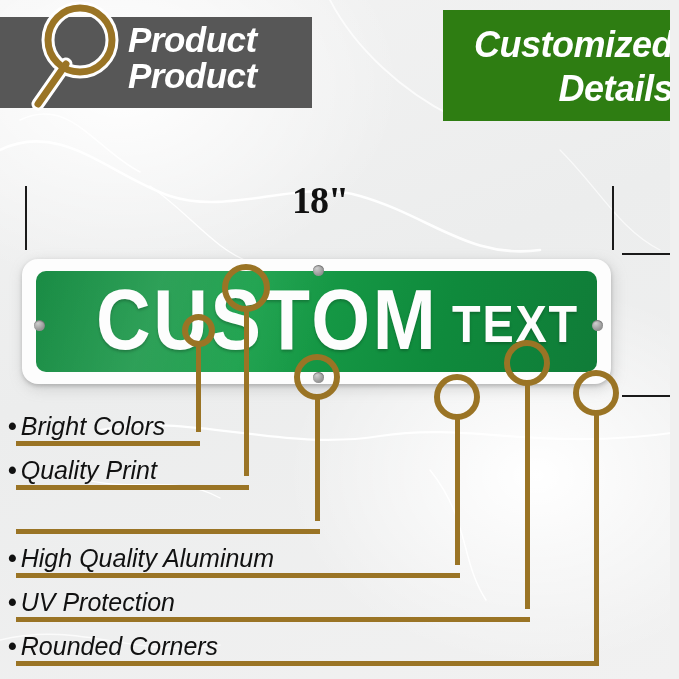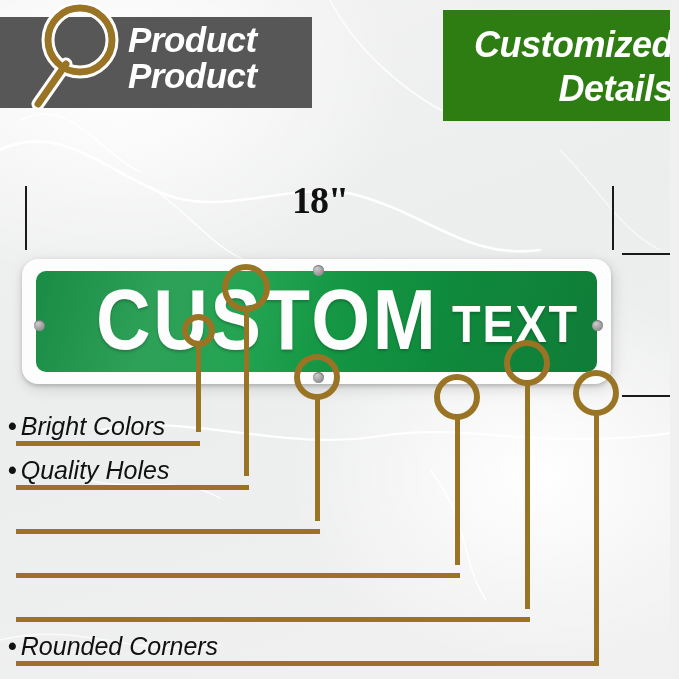--- a/index.html
+++ b/index.html
@@ -190,28 +190,34 @@
   <div class="lead lead-v" style="left:455px;top:418px;height:147px;"></div>
   <div class="lead lead-v" style="left:525px;top:384px;height:225px;"></div>
   <div class="lead lead-v" style="left:594px;top:414px;height:249px;"></div>
 
   <div class="feat" style="top:412px;">
     <span class="bullet">•</span><span>Bright Colors</span>
   </div>
   <div class="feat-underline" style="top:441px;width:184px;"></div>
 
   <div class="feat" style="top:456px;">
-    <span class="bullet">•</span><span>Quality Holes</span>
+    <span class="bullet">•</span><span>Quality Print</span>
   </div>
   <div class="feat-underline" style="top:485px;width:233px;"></div>
 
   <div class="feat-underline" style="top:529px;width:304px;"></div>
 
+  <div class="feat" style="top:544px;">
+    <span class="bullet">•</span><span>High Quality Aluminum</span>
+  </div>
   <div class="feat-underline" style="top:573px;width:444px;"></div>
 
+  <div class="feat" style="top:588px;">
+    <span class="bullet">•</span><span>UV Protection</span>
+  </div>
   <div class="feat-underline" style="top:617px;width:514px;"></div>
 
   <div class="feat" style="top:632px;">
     <span class="bullet">•</span><span>Rounded Corners</span>
   </div>
   <div class="feat-underline" style="top:661px;width:583px;"></div>
 
 </div>
 
 </body></html>

